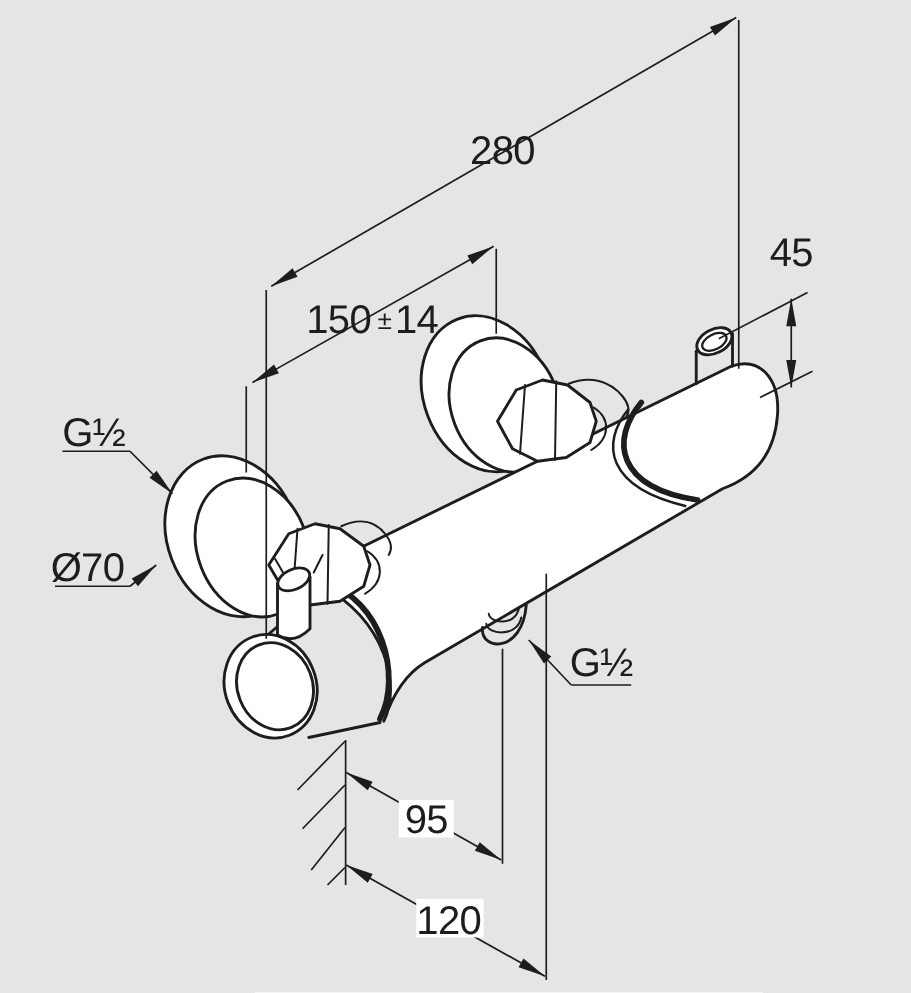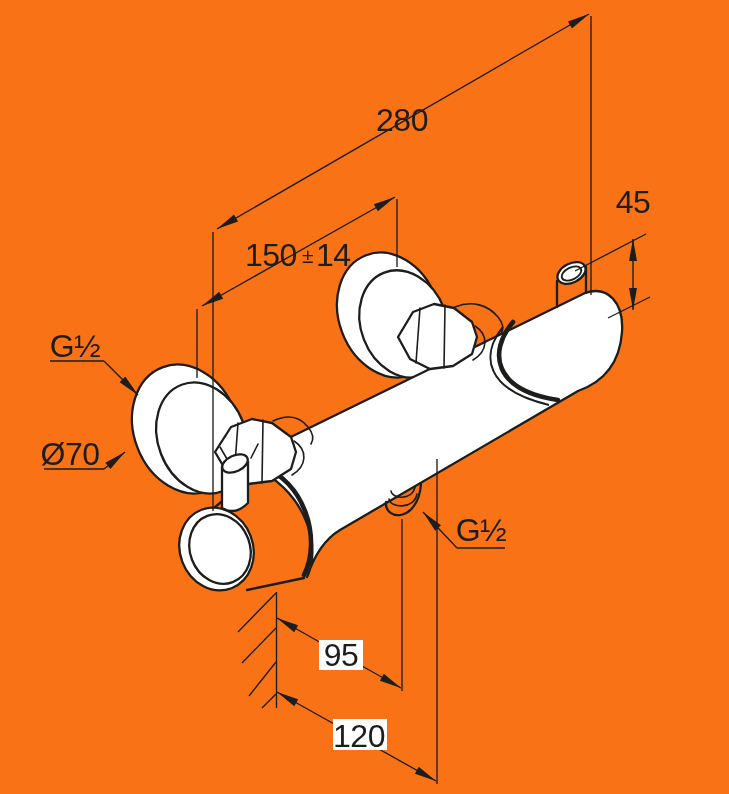--- a/index.html
+++ b/index.html
@@ -1,16 +1,16 @@
 <!DOCTYPE html>
 <html><head>
 <meta charset="utf-8">
 <style>
   html,body{margin:0;padding:0;background:#ffffff;}
-  .frame{position:relative;width:729px;height:794px;background:#f97316;overflow:hidden;}
+  .frame{position:relative;width:729px;height:794px;background:#e5e5e5;overflow:hidden;}
   svg{display:block;}
   .ol{fill:none;stroke:#1d1d1b;stroke-width:2.3;stroke-linecap:round;stroke-linejoin:round;}
   .fw{fill:#ffffff;stroke:#1d1d1b;stroke-width:2.3;stroke-linejoin:round;}
   .thick{fill:none;stroke:#1d1d1b;stroke-width:4.6;stroke-linecap:round;}
   .dim{fill:none;stroke:#1d1d1b;stroke-width:1.35;}
   .thin{fill:none;stroke:#1d1d1b;stroke-width:1.6;stroke-linecap:round;}
   .t{font-family:"Liberation Sans",sans-serif;font-size:32px;letter-spacing:-0.5px;fill:#1d1d1b;}
   .ts{font-family:"Liberation Sans",sans-serif;font-size:21px;fill:#1d1d1b;}
   .wbg{fill:#ffffff;stroke:none;}
 </style>

